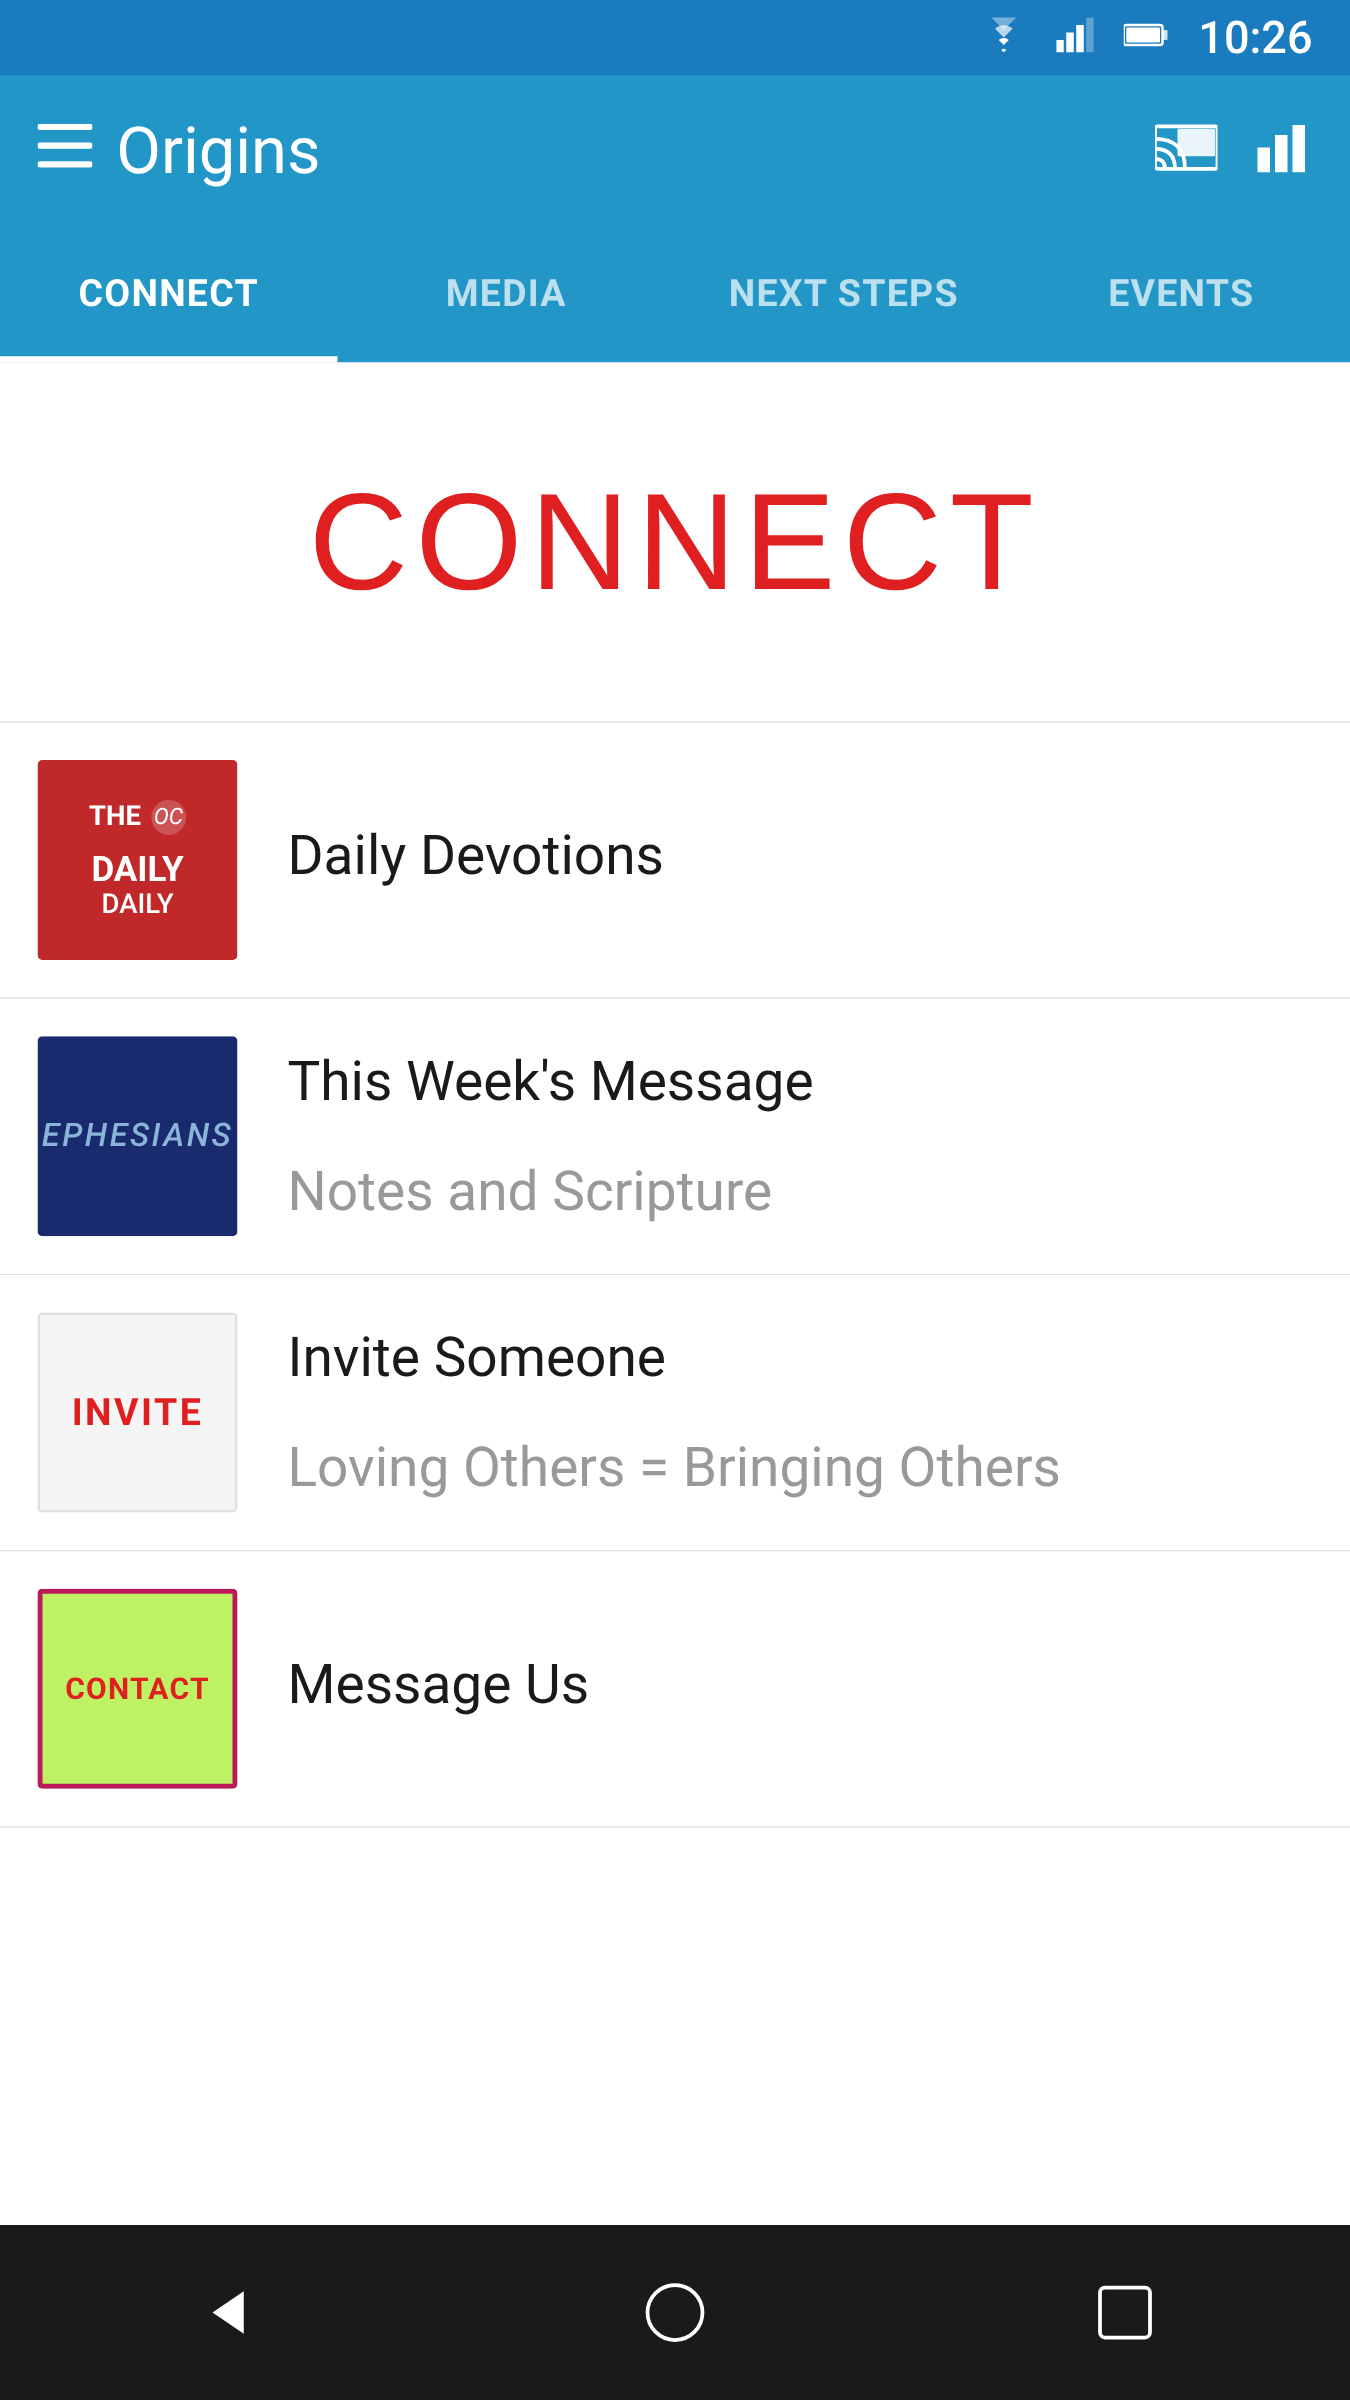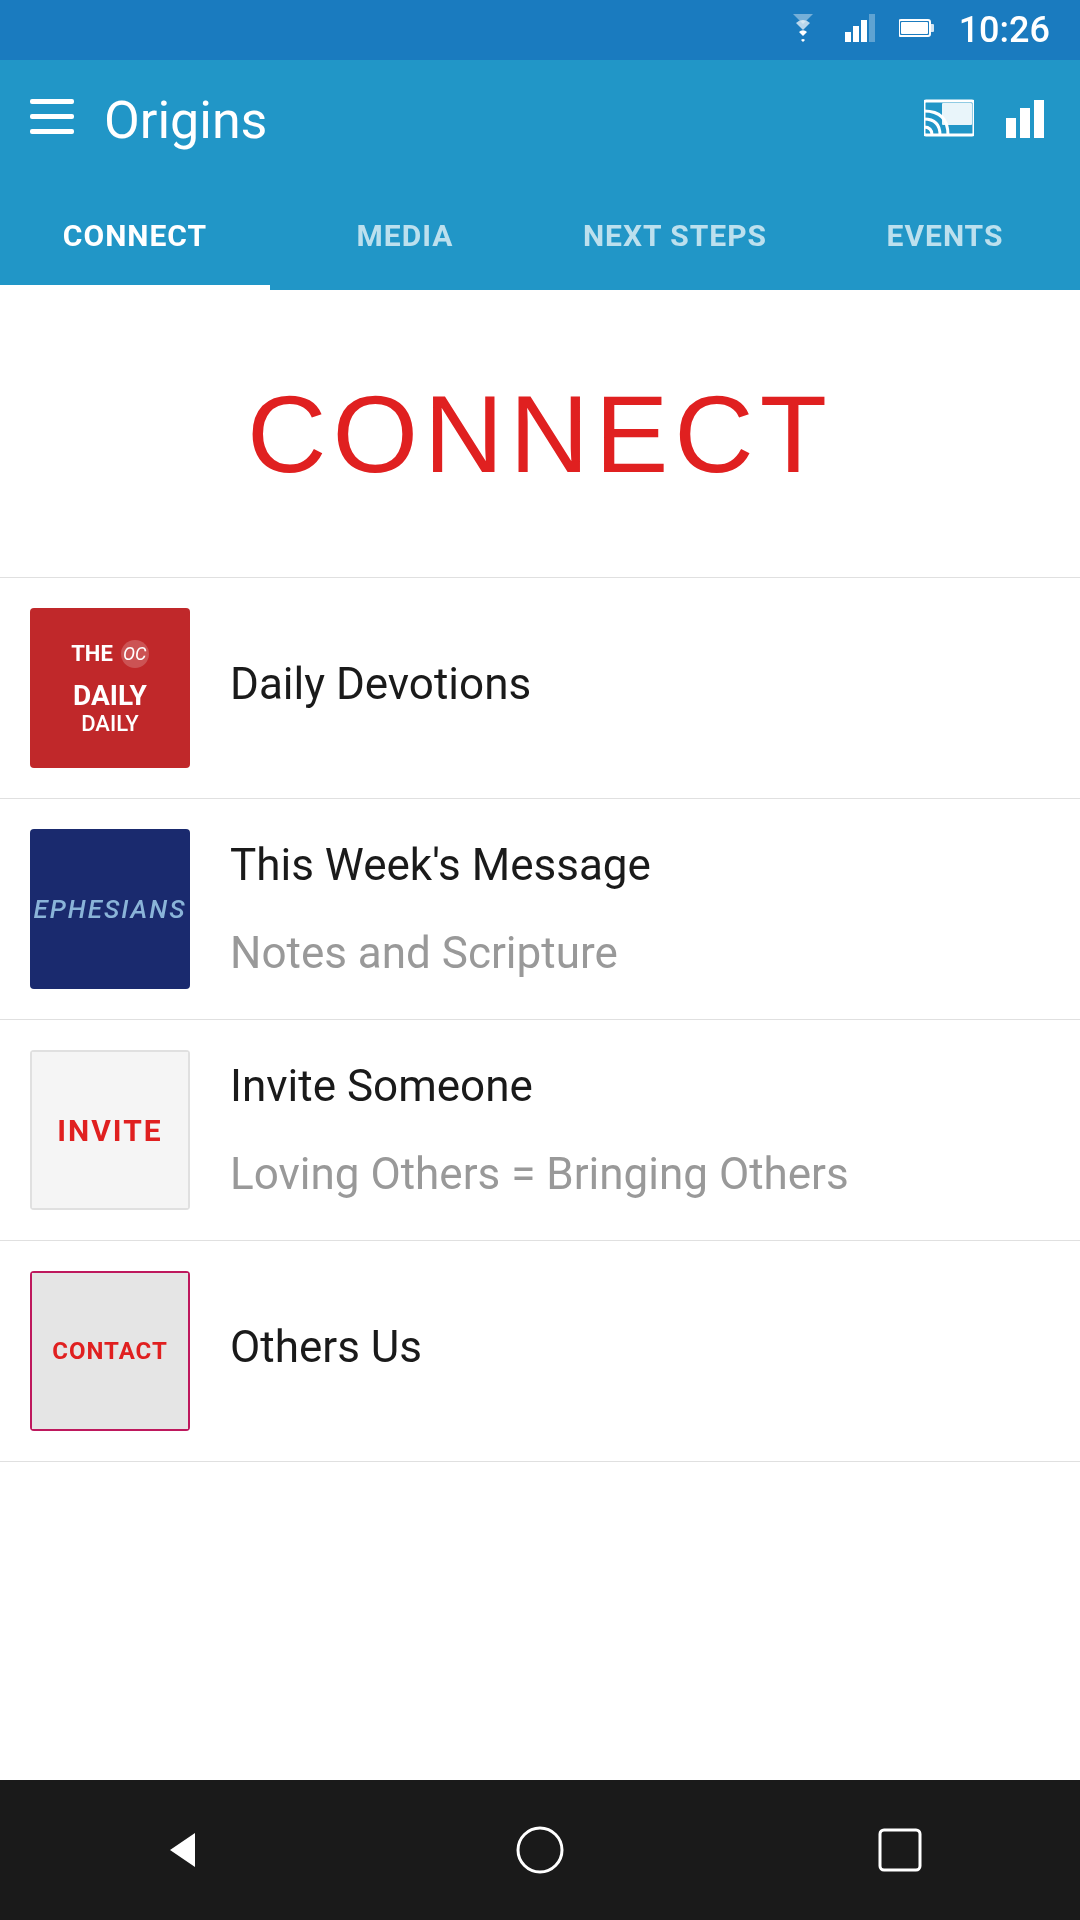--- a/index.html
+++ b/index.html
@@ -43,21 +43,21 @@
       height: 120px;
       display: flex;
       align-items: center;
       padding: 0 30px;
       justify-content: space-between;
     }
 
     .app-bar-left {
       display: flex;
       align-items: center;
-      gap: 30px;
+      gap: 19px;
     }
 
     .hamburger-icon {
       color: white;
       font-size: 44px;
       cursor: pointer;
       line-height: 1;
     }
 
     .app-title {
@@ -209,22 +209,22 @@
 
     .thumb-invite-text {
       color: #e02020;
       font-size: 30px;
       font-weight: 700;
       letter-spacing: 2px;
     }
 
     
     .thumb-contact {
-      background: #e5e5e5;
-      border: 2px solid #be185d;
+      background: #bef264;
+      border: 4px solid #be185d;
       width: 100%;
       height: 100%;
       display: flex;
       align-items: center;
       justify-content: center;
     }
 
     .thumb-contact-text {
       color: #e02020;
       font-size: 24px;
@@ -402,21 +402,21 @@
       </div>
     </div>
 
     <div class="list-item">
       <div class="item-thumbnail">
         <div class="thumb-contact">
           <span class="thumb-contact-text">CONTACT</span>
         </div>
       </div>
       <div class="item-text-container">
-        <span class="item-title">Others Us</span>
+        <span class="item-title">Message Us</span>
       </div>
     </div>
 
   </div>
 </div>
 
 <div class="bottom-nav">
   <div class="nav-btn">
     <svg width="50" height="50" viewBox="0 0 50 50" fill="white">
       <polygon points="40,8 15,25 40,42"></polygon>

